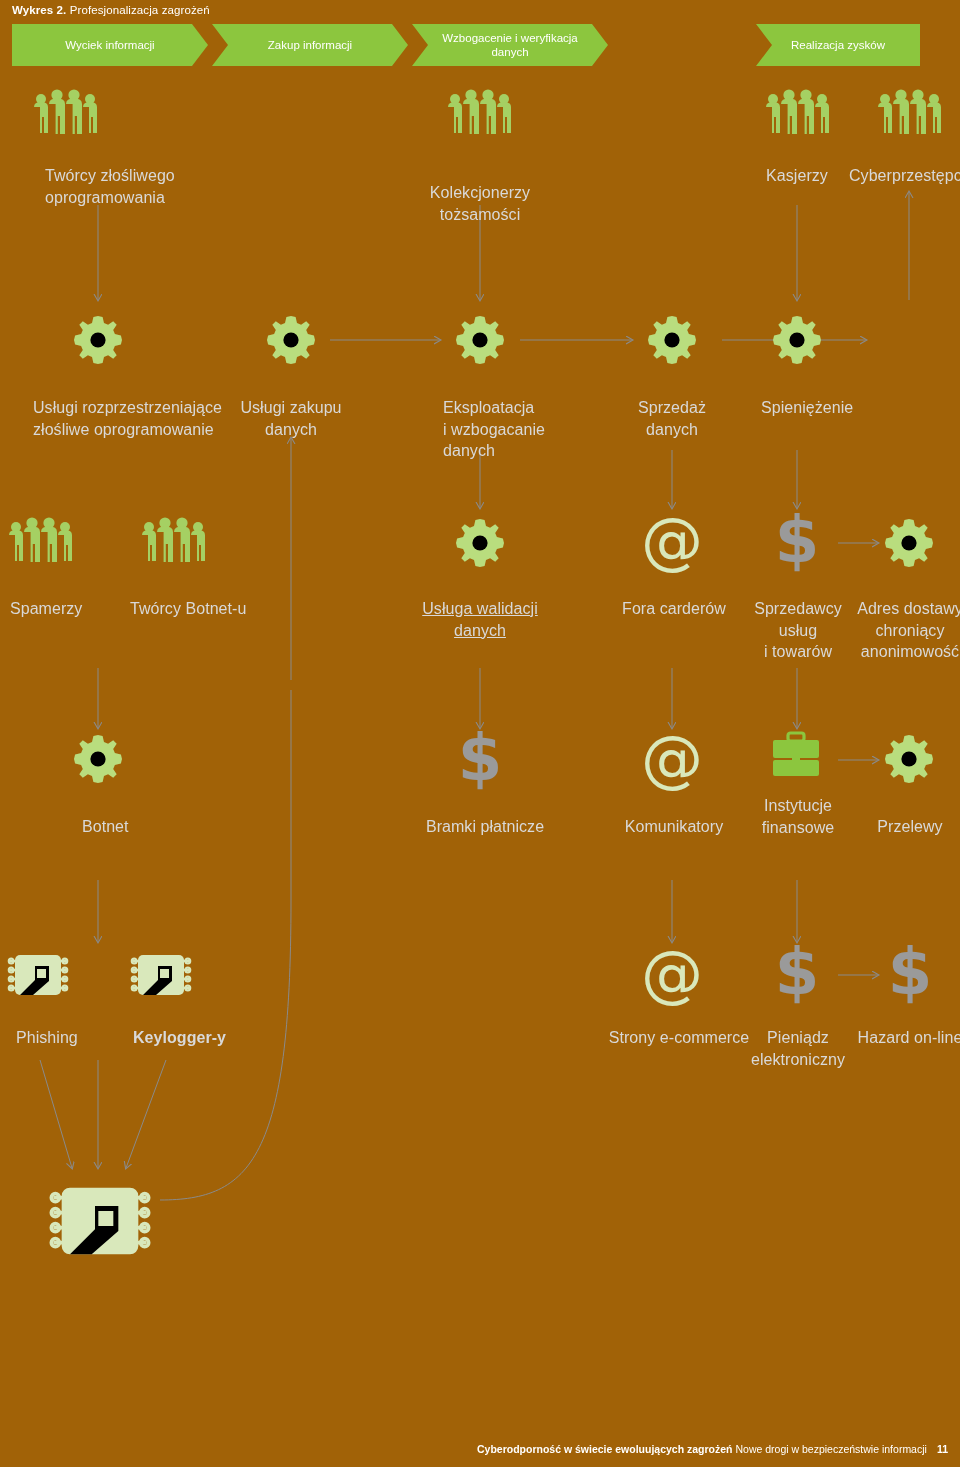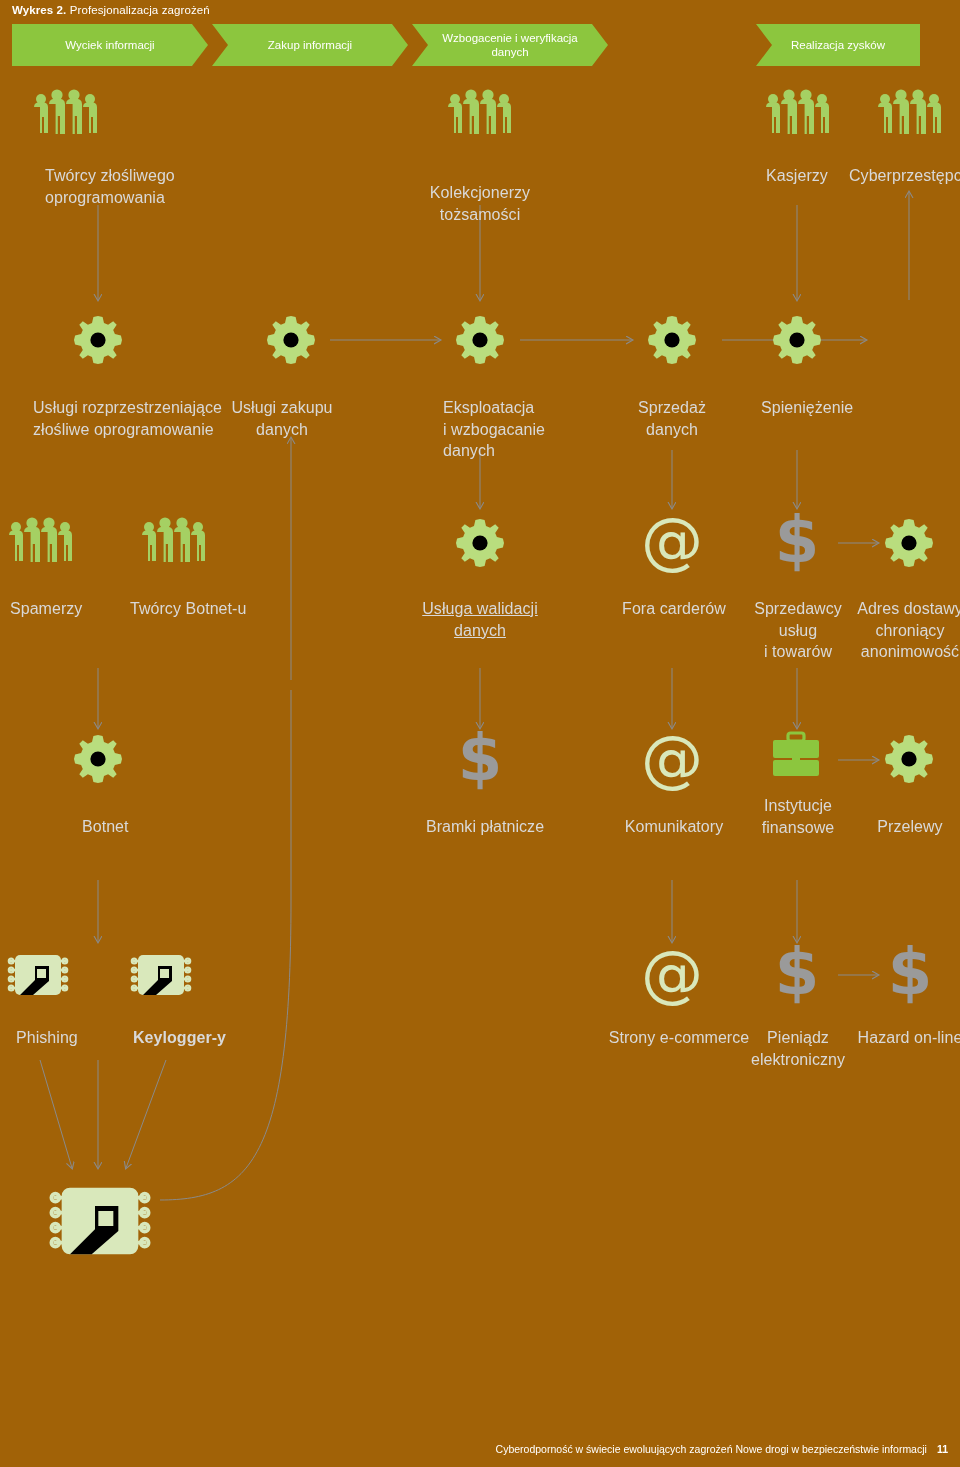--- a/index.html
+++ b/index.html
@@ -44,21 +44,21 @@
   svg { display: block; overflow: visible; }
 
   
   #conn { position: absolute; left: 0; top: 0; width: 960px; height: 1467px; pointer-events: none; }
 
   
   .footer {
     position: absolute; right: 12px; bottom: 12px;
     font-size: 10.5px; color: #ffffff; white-space: nowrap;
   }
-  .footer b { font-weight: normal; }
+  .footer b { font-weight: bold; }
   .footer .pg { font-weight: bold; margin-left: 10px; }
 </style>
 </head>
 <body>
 
 <div id="stage">
 
   <div class="title">
     <b>Wykres 2.</b><span class="norm"> Profesjonalizacja zagrożeń</span>
   </div>
@@ -219,21 +219,21 @@
       </svg>
   </div>
   <div class="label left" style="left:33px; top:397px; width:200px;">Usługi rozprzestrzeniające
 złośliwe oprogramowanie</div>
 
   <div class="node" style="left:267px; top:316px;">
     <svg width="48" height="48" viewBox="0 0 48 48">
         <use href="#gear"></use>
       </svg>
   </div>
-  <div class="label" style="left:206px; top:397px; width:152px;">Usługi zakupu danych</div>
+  <div class="label" style="left:215px; top:397px; width:152px;">Usługi zakupu danych</div>
 
   <div class="node" style="left:456px; top:316px;">
     <svg width="48" height="48" viewBox="0 0 48 48">
         <use href="#gear"></use>
       </svg>
   </div>
   <div class="label left" style="left:443px; top:397px; width:140px;">Eksploatacja
 i wzbogacanie
 danych</div>
 

